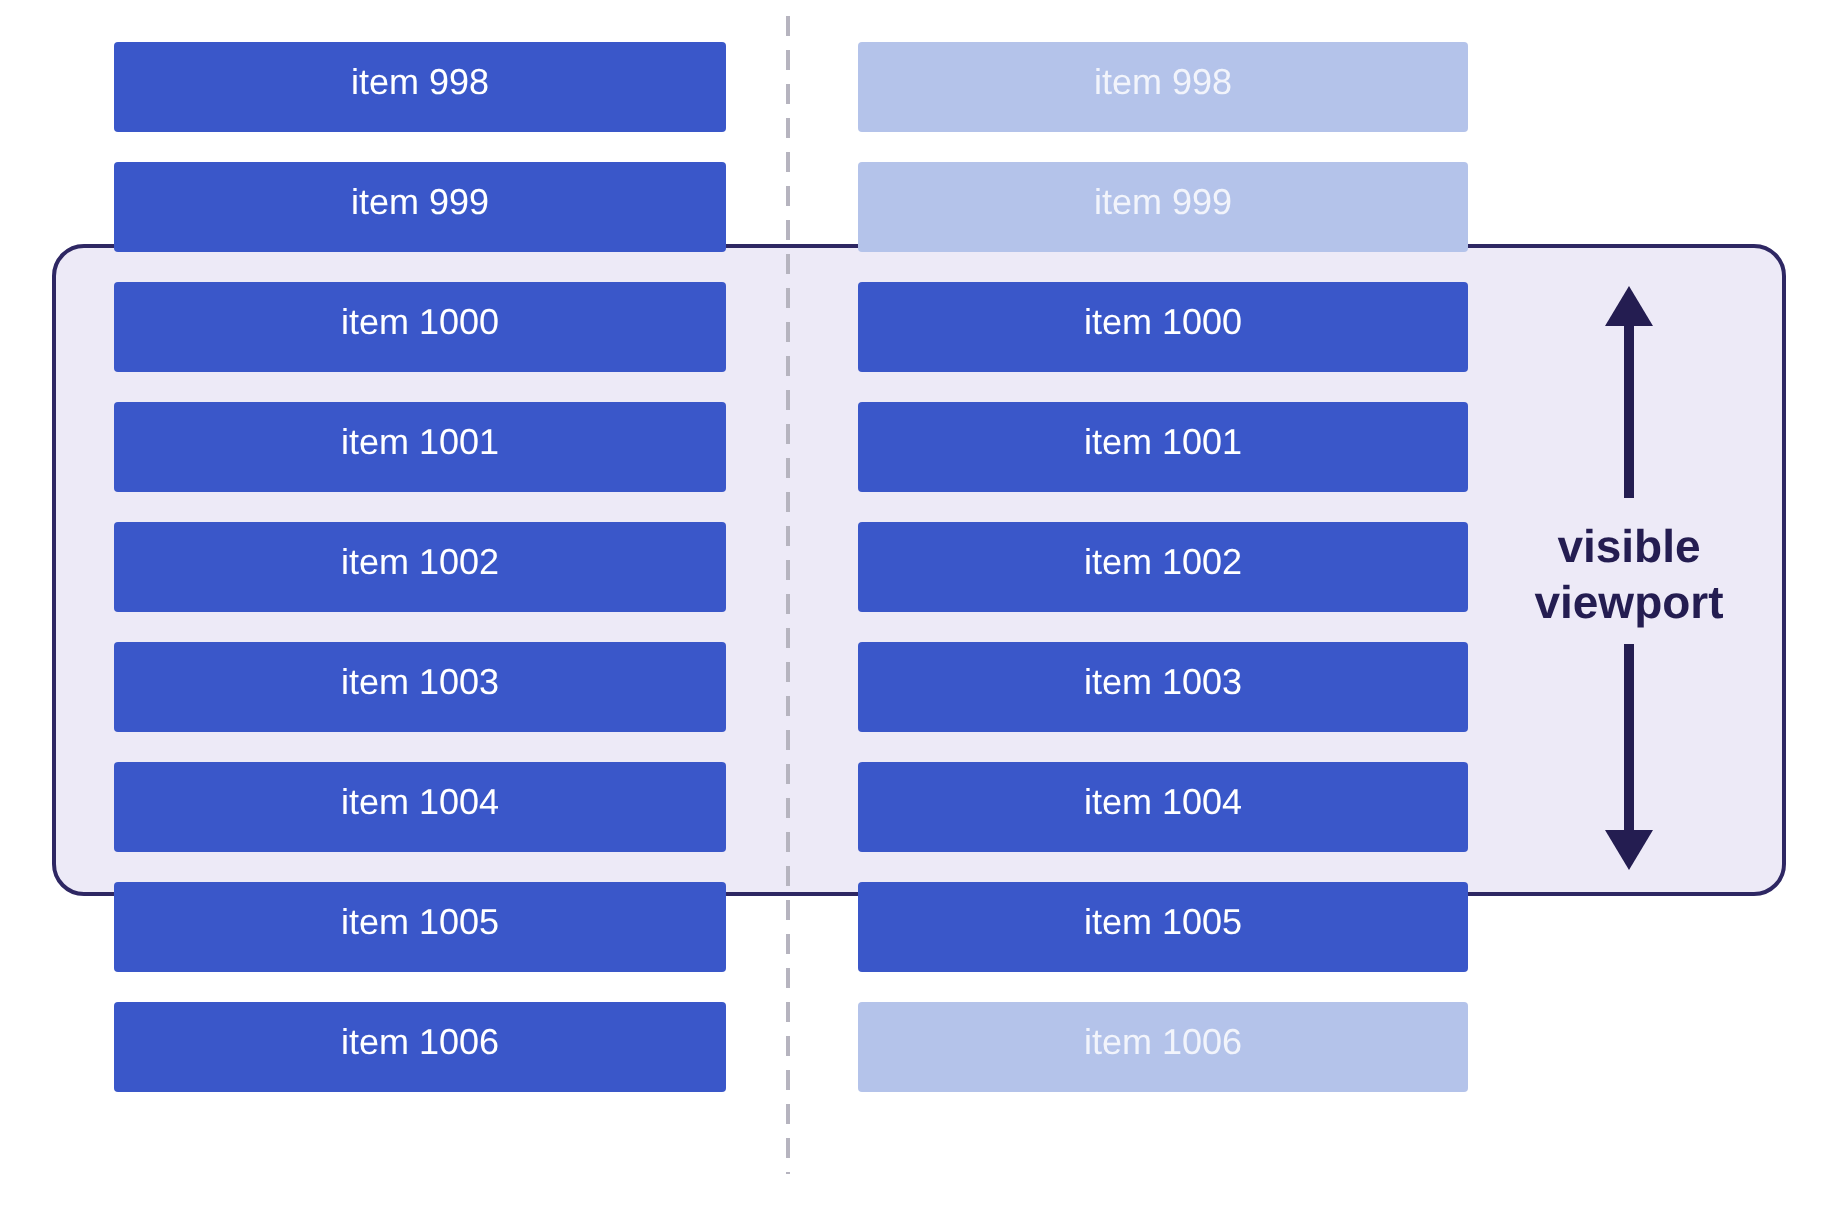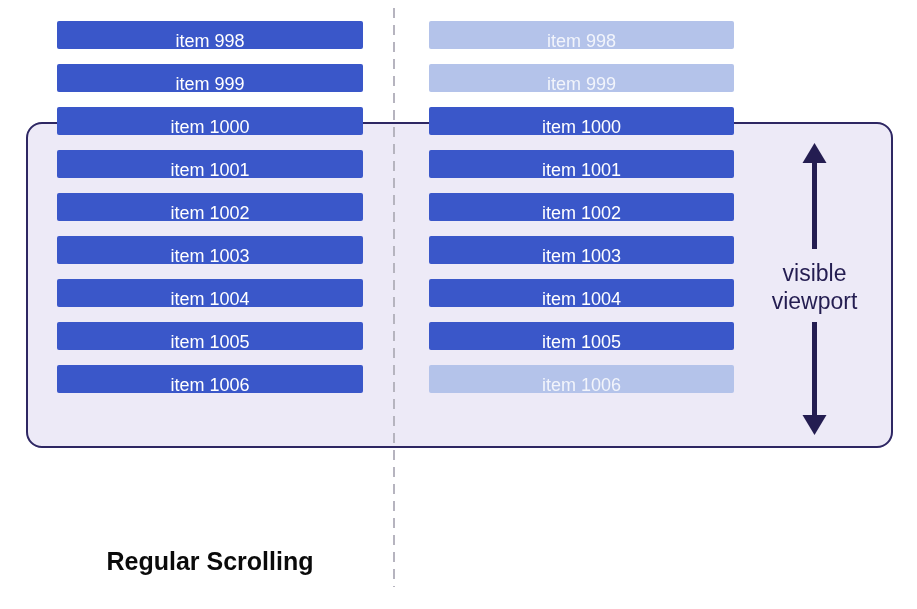--- a/index.html
+++ b/index.html
@@ -49,21 +49,21 @@
     top: 21px;
     display: flex;
     flex-direction: column;
     gap: 15px;
     z-index: 4;
   }
   .col.left  { left: 57px;  width: 306px; }
   .col.right { left: 429px; width: 305px; }
 
   .bar {
-    height: 28px;
+    height: 45px;
     line-height: 41px;
     text-align: center;
     font-size: 18px;
     border-radius: 2px;
     color: var(--item-text, #ffffff);
   }
   .bar.rendered { background: var(--rendered-item, #3a57c9); }
   .bar.virtual  {
     background: var(--virtualized-item, #b4c3ea);
     color: rgba(255, 255, 255, 0.82);
@@ -87,21 +87,21 @@
     z-index: 4;
   }
   .arrow.up   { left: 800px; top: 143px; }
   .arrow.down { left: 800px; top: 322px; }
 
   .viewport-label {
     position: absolute;
     left: 744px; top: 259px;
     width: 141px;
     text-align: center;
-    font-weight: normal;
+    font-weight: bold;
     font-size: 23px;
     line-height: 28px;
     color: var(--arrow, #241d51);
     z-index: 4;
   }
 </style>
 </head>
 <body>
 
 <div id="stage">
@@ -141,15 +141,14 @@
     <polygon points="14.5,0 26.5,20 2.5,20" fill="currentColor"></polygon>
   </svg>
 
   <div class="viewport-label">visible viewport</div>
 
   <svg class="arrow down" width="29" height="113" viewBox="0 0 29 113" aria-hidden="true">
     <line x1="14.5" y1="0" x2="14.5" y2="97" stroke="currentColor" stroke-width="5"></line>
     <polygon points="14.5,113 2.5,93 26.5,93" fill="currentColor"></polygon>
   </svg>
 
-  <div class="title left">Regular Scrolling</div>
 
 </div>
 
 </body></html>

